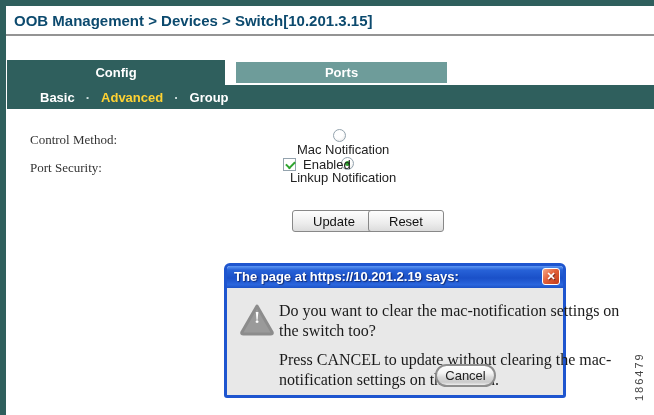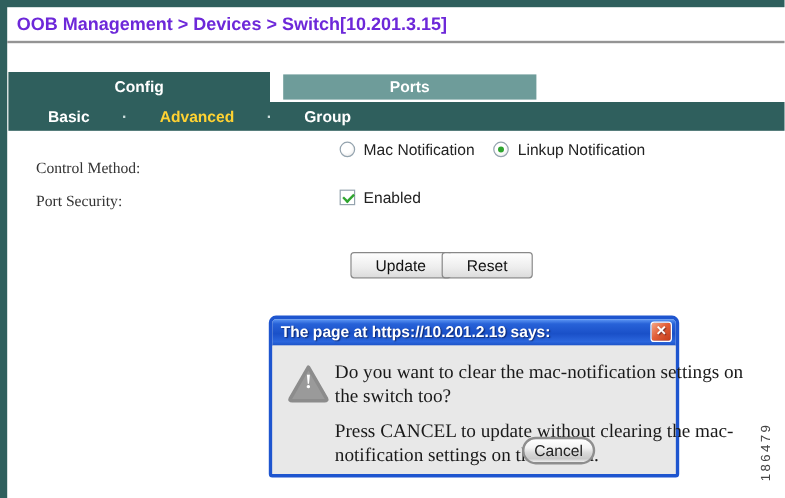--- a/index.html
+++ b/index.html
@@ -7,44 +7,44 @@
   #screen {
     position:relative; width:654px; height:415px; background:#ffffff;
     overflow:hidden; font-family:"Liberation Sans", sans-serif;
   }
 
   
   .top-bar   { position:absolute; left:0; top:0; width:654px; height:6px; background:#2F5F5D; }
   .left-strip{ position:absolute; left:0; top:0; width:6px; height:415px; background:#2F5F5D; }
 
   
-  .page-title { position:absolute; left:14px; top:12px; font-size:15px; font-weight:bold; color:#6d28d9; }
+  .page-title { position:absolute; left:14px; top:12px; font-size:15px; font-weight:bold; color:#0c4a6e; }
   .title-underline { position:absolute; left:6px; top:34px; width:648px; height:2px; background:#949494; }
 
   
   .tab { position:absolute; text-align:center; font-size:13px; font-weight:bold; color:#ffffff; cursor:default; }
   .tab-config { left:7px;  top:60px; width:218px; height:25px; line-height:25px; background:#2F5F5D; }
   .tab-ports  { left:236px; top:62px; width:211px; height:21px; line-height:21px; background:#6E9C9A; }
 
   .subtab-bar {
     position:absolute; left:7px; top:85px; width:647px; height:24px; background:#2F5F5D;
-    display:flex; align-items:center; padding-left:33px; gap:27px;
+    display:flex; align-items:center; padding-left:33px; gap:11px;
     font-size:13px; font-weight:bold; color:#ffffff;
   }
   .subtab { cursor:default; }
   .subtab.active { color:#FFD232; }
   .subtab-sep { color:#CFE0DF; font-weight:bold; }
 
   
   .form-label { position:absolute; left:30px; font-size:13px; color:#333333;font-family:Liberation Serif, serif; }
   .row1-label { top:132px; }
   .row2-label { top:160px; }
 
   .controls { position:absolute; display:flex; align-items:center; font-size:13px; color:#222; }
-  .row1-controls { left:283px; top:117px; }
+  .row1-controls { left:283px; top:129px;flex-direction:column; }
   .row2-controls { left:283px; top:157px;justify-content:center; }
   .opt-label { margin-left:7px; }
   .opt-gap { margin-left:16px; }
 
   .radio {
     width:13px; height:13px; border-radius:50%;
     border:1px solid #94A3AE; background:radial-gradient(circle at 40% 35%, #ffffff 45%, #E3E3E3);
     position:relative; flex:0 0 auto;
   }
   .radio.on::after {

